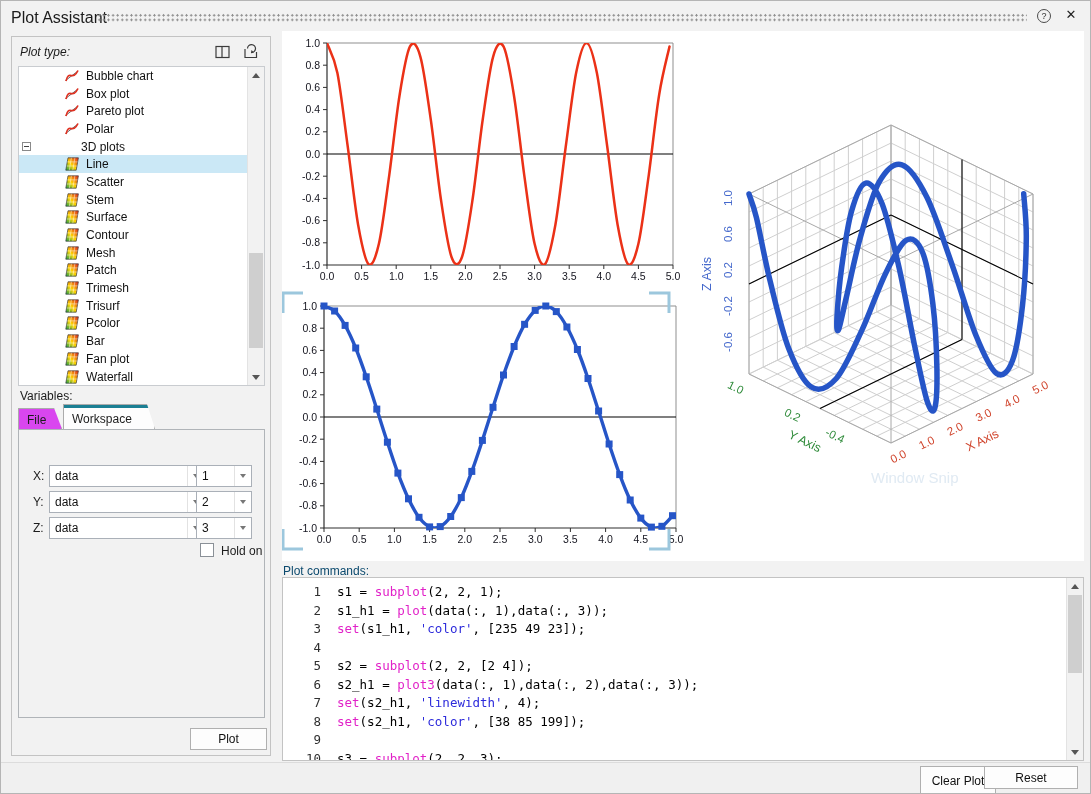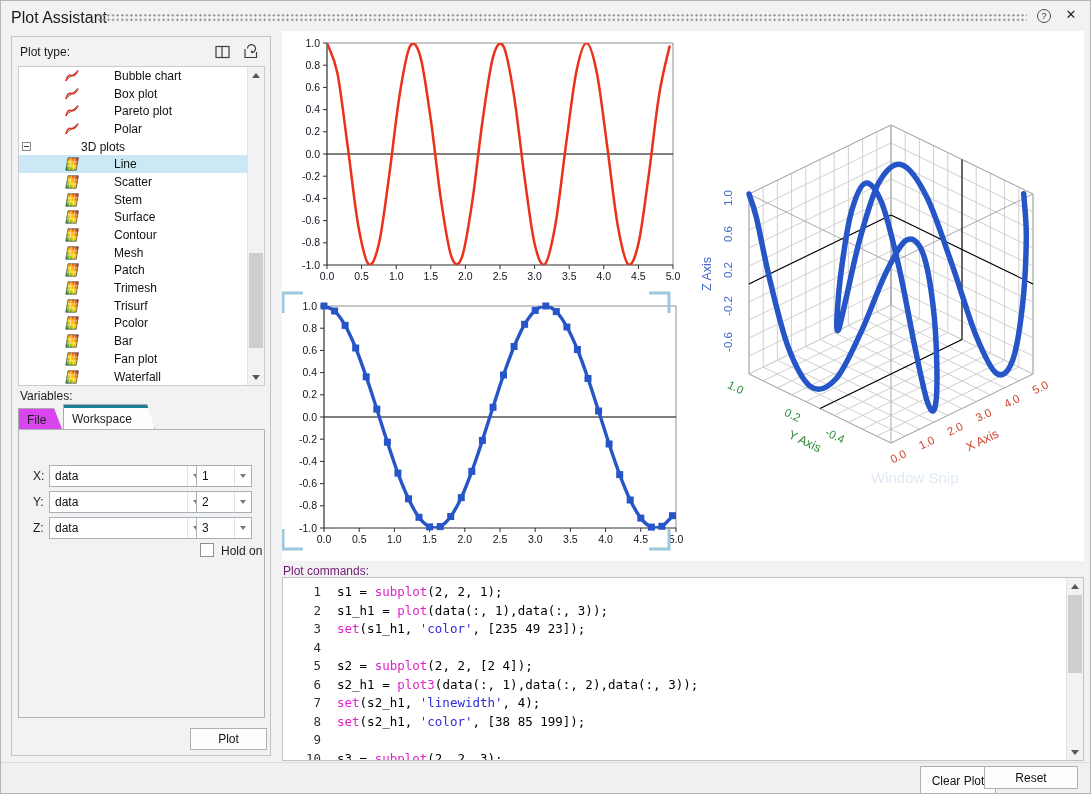--- a/index.html
+++ b/index.html
@@ -15,30 +15,30 @@
   #drag-dots{position:absolute;left:96px;top:12px;width:930px;height:9px;
     background-image:radial-gradient(circle,#8f8f8f 1.05px,transparent 1.25px);
     background-size:4.6px 4.6px;}
   #help-btn{position:absolute;left:1036px;top:8px;width:14px;height:14px;border:1.2px solid #4c4c4c;
     border-radius:50%;font-size:9px;color:#333;text-align:center;line-height:12px;cursor:default;}
   #close-btn{position:absolute;left:1062px;top:6px;width:16px;height:16px;font-size:13px;color:#222;
     text-align:center;line-height:16px;cursor:default;}
   
   #left-panel{position:absolute;left:10px;top:35px;width:260px;height:720px;
     border:1px solid #c3c3c3;background:#f2f2f2;}
-  #pt-label{position:absolute;left:8px;top:8px;font-size:12px;color:#1c1c1c;}
+  #pt-label{position:absolute;left:8px;top:8px;font-size:12px;color:#1c1c1c;font-style:italic;}
   .hdr-icon{position:absolute;top:6px;width:18px;height:18px;}
   #icon-layout{left:202px;}
   #icon-refresh{left:230px;}
   #tree-box{position:absolute;left:6px;top:29px;width:247px;height:320px;background:#fff;
     border:1px solid #c9ccd0;overflow:hidden;}
   .tree-row{position:relative;height:17.7px;display:flex;align-items:center;font-size:12px;color:#111;}
   .tree-row.sel{background:#cbe8f6;}
   .tree-ind0{padding-left:3px;gap:44px;}
-  .tree-ind1{padding-left:45px;gap:28px;}
+  .tree-ind1{padding-left:45px;}
   .expander{width:9px;height:9px;border:1px solid #8a8a8a;background:#fff;position:relative;margin-right:6px;flex:0 0 auto;}
   .expander::after{content:"";position:absolute;left:1px;right:1px;top:3px;height:1px;background:#444;}
   .tree-icon{width:16px;height:16px;margin-right:6px;flex:0 0 auto;}
   
   .sbar{position:absolute;background:#f2f2f2;border-left:1px solid #e3e3e3;}
   .sb-btn{position:absolute;left:0;width:100%;height:16px;background:#f2f2f2;display:flex;align-items:center;justify-content:center;}
   .sb-thumb{position:absolute;left:1px;right:1px;background:#cfcfcf;}
   .arr-up{width:0;height:0;border-left:4px solid transparent;border-right:4px solid transparent;border-bottom:5px solid #565656;}
   .arr-dn{width:0;height:0;border-left:4px solid transparent;border-right:4px solid transparent;border-top:5px solid #565656;}
   #tree-sbar{right:0;top:0;width:17px;height:318px;}
@@ -62,21 +62,21 @@
   .combo-idx{left:177px;width:56px;}
   #hold-row{position:absolute;left:181px;top:112px;height:16px;}
   #hold-box{position:absolute;left:0;top:1px;width:14px;height:14px;background:#fff;border:1px solid #8a9097;}
   #hold-label{position:absolute;left:21px;top:2px;font-size:12px;color:#1c1c1c;white-space:nowrap;}
   .btn{background:#fdfdfd;border:1px solid #b0b0b0;font-size:12px;color:#111;
     font-family:"Liberation Sans",sans-serif;}
   #plot-btn{position:absolute;left:178px;top:691px;width:77px;height:22px;}
   
   #plot-area{position:absolute;left:281px;top:30px;width:802px;height:530px;background:#fff;}
   
-  #cmd-label{position:absolute;left:282px;top:563px;font-size:12px;color:#701a75;}
+  #cmd-label{position:absolute;left:282px;top:563px;font-size:12px;color:#0c4a6e;}
   #cmd-box{position:absolute;left:281px;top:576px;width:802px;height:184px;background:#fff;
     border:1px solid #c3c3c3;overflow:hidden;}
   #cmd-lines{position:absolute;left:0;top:5px;right:18px;font-family:"DejaVu Sans Mono",monospace;
     font-size:12.5px;line-height:18.5px;white-space:pre;}
   .cl{display:flex;}
   .ln{display:inline-block;width:38px;text-align:right;color:#303030;flex:0 0 auto;}
   .cd{margin-left:16px;color:#000;}
   .kw{color:#e122c8;}
   .st{color:#2d2bdb;}
   #cmd-sbar{right:0;top:0;width:17px;height:182px;border-left:1px solid #e3e3e3;}

